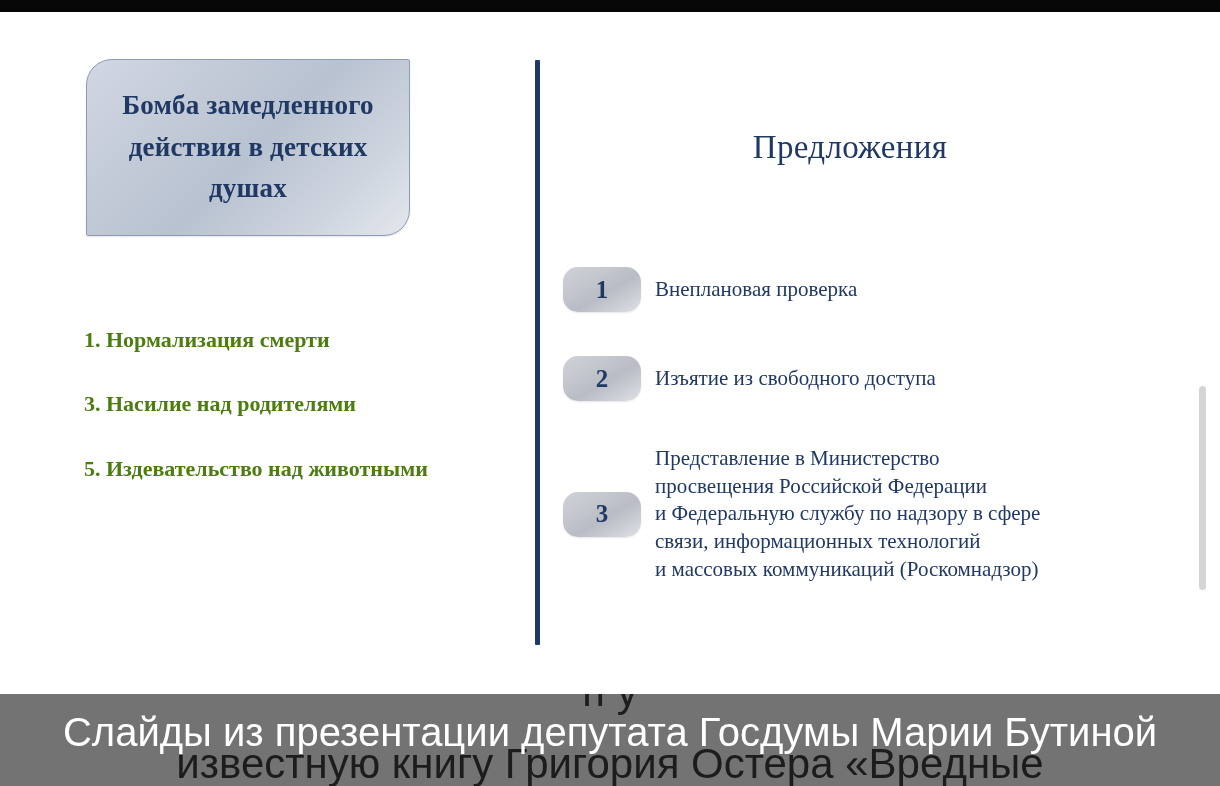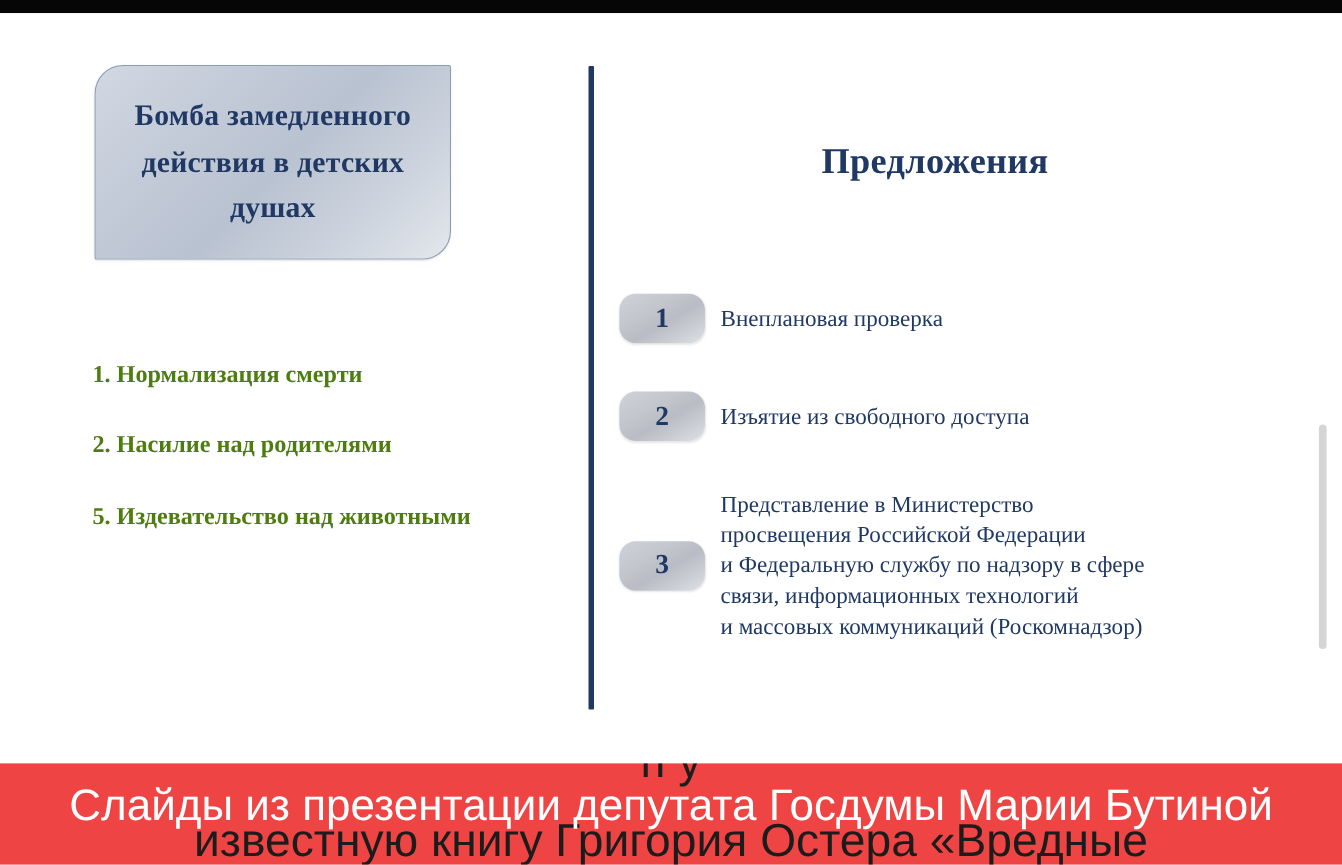--- a/index.html
+++ b/index.html
@@ -79,21 +79,21 @@
     border-radius: 1px;
   }
 
   
   .right-heading {
     position: absolute;
     left: 600px; top: 117px;
     width: 500px;
     text-align: center;
     color: #1f3864;
-    font-weight: bold;
+    font-weight: normal;
     font-size: 33px;
     letter-spacing: 0.3px;
   }
 
   .prop-list {
     position: absolute;
     left: 563px; top: 255px;
     width: 620px;
   }
   .prop-row {
@@ -132,21 +132,21 @@
     width: 7px; height: 204px;
     background: #d5d5d5;
     border-radius: 4px;
   }
 
   
   .caption-bar {
     position: absolute;
     left: 0; top: 694px;
     width: 1220px; height: 92px;
-    background: #ef4444;
+    background: #737373;
     overflow: hidden;
   }
   .ghost-line-top {
     position: absolute;
     left: 0; top: -26px;
     width: 1220px;
     text-align: center;
     color: #1d1d1d;
     font-family: "Liberation Sans", sans-serif;
     font-size: 42px;
@@ -182,21 +182,21 @@
 
   <div class="title-box">
     <div class="title-box-text">Бомба
 замедленного
 действия в детских
 душах</div>
   </div>
 
   <div class="left-list">
     <div class="left-list-item">1. Нормализация смерти</div>
-    <div class="left-list-item">2. Насилие над родителями</div>
+    <div class="left-list-item">3. Насилие над родителями</div>
     <div class="left-list-item">5. Издевательство над животными</div>
   </div>
 
   <div class="divider"></div>
 
   <div class="right-heading">Предложения</div>
 
   <div class="prop-list">
 
     <div class="prop-row">

